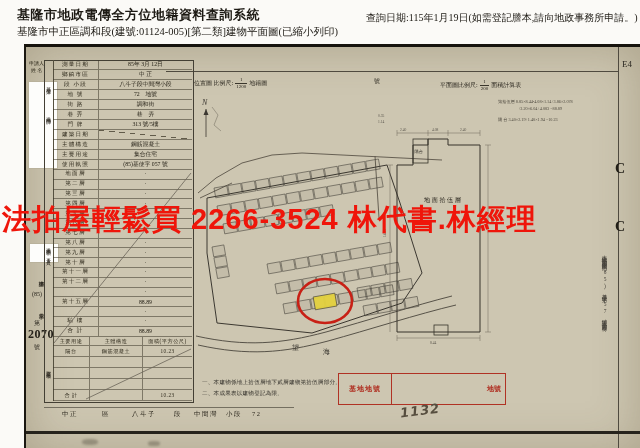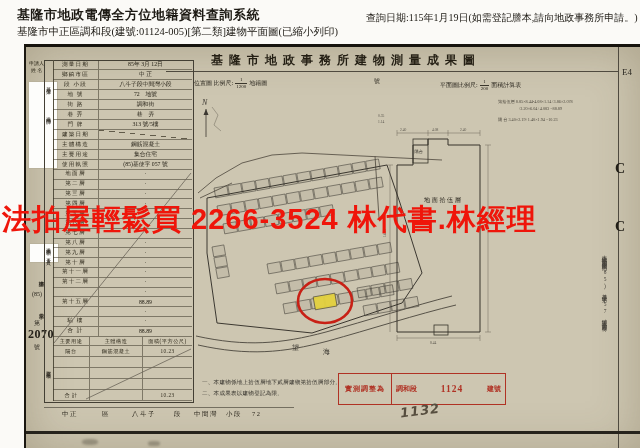--- a/index.html
+++ b/index.html
@@ -10,21 +10,21 @@
   #sys-title{left:17px;top:6px;font-size:13px;font-weight:bold;letter-spacing:.5px}
   #query-date{left:366px;top:11px;font-size:10px}
   #subtitle{left:17px;top:25px;font-size:10.5px}
   
   #doc{left:24px;top:44px;width:614px;height:404px;background:#cdc6b1;
        border-top:3px solid #16130d;border-left:2px solid #1a1711;border-right:1px solid #3a362c;
        box-shadow:inset 0 0 46px rgba(88,76,44,.28)}
   #doc .abs{position:absolute}
   #doc-title{left:140px;top:5px;width:360px;text-align:center;font-size:12px;font-weight:bold;
              letter-spacing:6px;color:#241f14;white-space:nowrap}
-  #sheet-code{left:596px;top:20px;font-size:9px;font-weight:normal;color:#2e2b24}
+  #sheet-code{left:596px;top:12px;font-size:9px;font-weight:normal;color:#2e2b24}
   .vline{width:1px;background:#4f4a3f}
   .hline{height:1px;background:#4f4a3f}
   
   .scale{font-size:6px;color:#2a261e;display:inline-flex;align-items:center;white-space:nowrap}
   .fr2{display:inline-flex;flex-direction:column;align-items:center;font-size:5px;line-height:1.1;margin:0 2px;color:#2a261e}
   .fr2 .d{border-top:1px solid #3a362c;padding:0 1px}
   
   #tframe{left:18px;top:13px;width:148px;height:341px;border:1px solid #433f34}
   #gstrip{left:18px;top:13px;width:9px;height:341px;border-right:1px solid #55503f}
   .gl{left:18px;width:9px;writing-mode:vertical-rl;text-orientation:upright;font-size:4.6px;
@@ -70,21 +70,20 @@
 </style>
 </head>
 <body>
 
 <div class="abs" id="sys-title">基隆市地政電傳全方位地籍資料查詢系統</div>
 <div class="abs" id="query-date">查詢日期:115年1月19日(如需登記謄本,請向地政事務所申請。)</div>
 <div class="abs" id="subtitle">基隆市中正區調和段(建號:01124-005)[第二類]建物平面圖(已縮小列印)</div>
 
 <div class="abs" id="doc">
 
-  <div class="abs" id="doc-title">基隆市地政事務所建物測量成果圖</div>
   <div class="abs" id="sheet-code">E4</div>
   <div class="abs hline" style="left:140px;top:24px;width:452px"></div>
   <div class="abs vline" style="left:592px;top:0;height:404px"></div>
 
   <div class="abs scale" style="left:168px;top:30px">
     <span>位置圖 比例尺:</span>
     <span class="fr2">
       <span>1</span>
         <span class="d">1200</span>
     </span>
@@ -420,26 +419,25 @@
   <div class="abs cmark" style="left:589px;top:114px">C</div>
   <div class="abs cmark" style="left:589px;top:172px">C</div>
 
   <div class="abs" id="notes">
     <div>一、本建物係地上拾伍層地下貳層建物第拾伍層部分。</div>
     <div>二、本成果表以建物登記為限。</div>
   </div>
 
   <div class="abs" id="stamp" style="--stampc: #b03224;">
     <div class="strow">
-      <span class="sl">實測調整為</span>
+      <span class="sl">基地地號</span>
       <span class="sv">
-        <span>調和段</span>
-        <span class="num">1124</span>
-        <span>建號</span>
-      </span>
+          <span></span>
+          <span>地號</span>
+        </span>
     </div>
   </div>
 
   <div class="abs hline" style="left:18px;top:360px;width:250px;opacity:.7"></div>
   <div class="abs" id="footer-row" style="left:0;top:363px;width:614px;height:14px">
       <span class="fseg" style="left: 36px;">中正</span>
       <span class="fseg" style="left: 76px;">區</span>
       <span class="fseg" style="left: 106px;">八斗子</span>
       <span class="fseg" style="left: 148px;">段</span>
       <span class="fseg" style="left: 168px;">中間灣</span>

